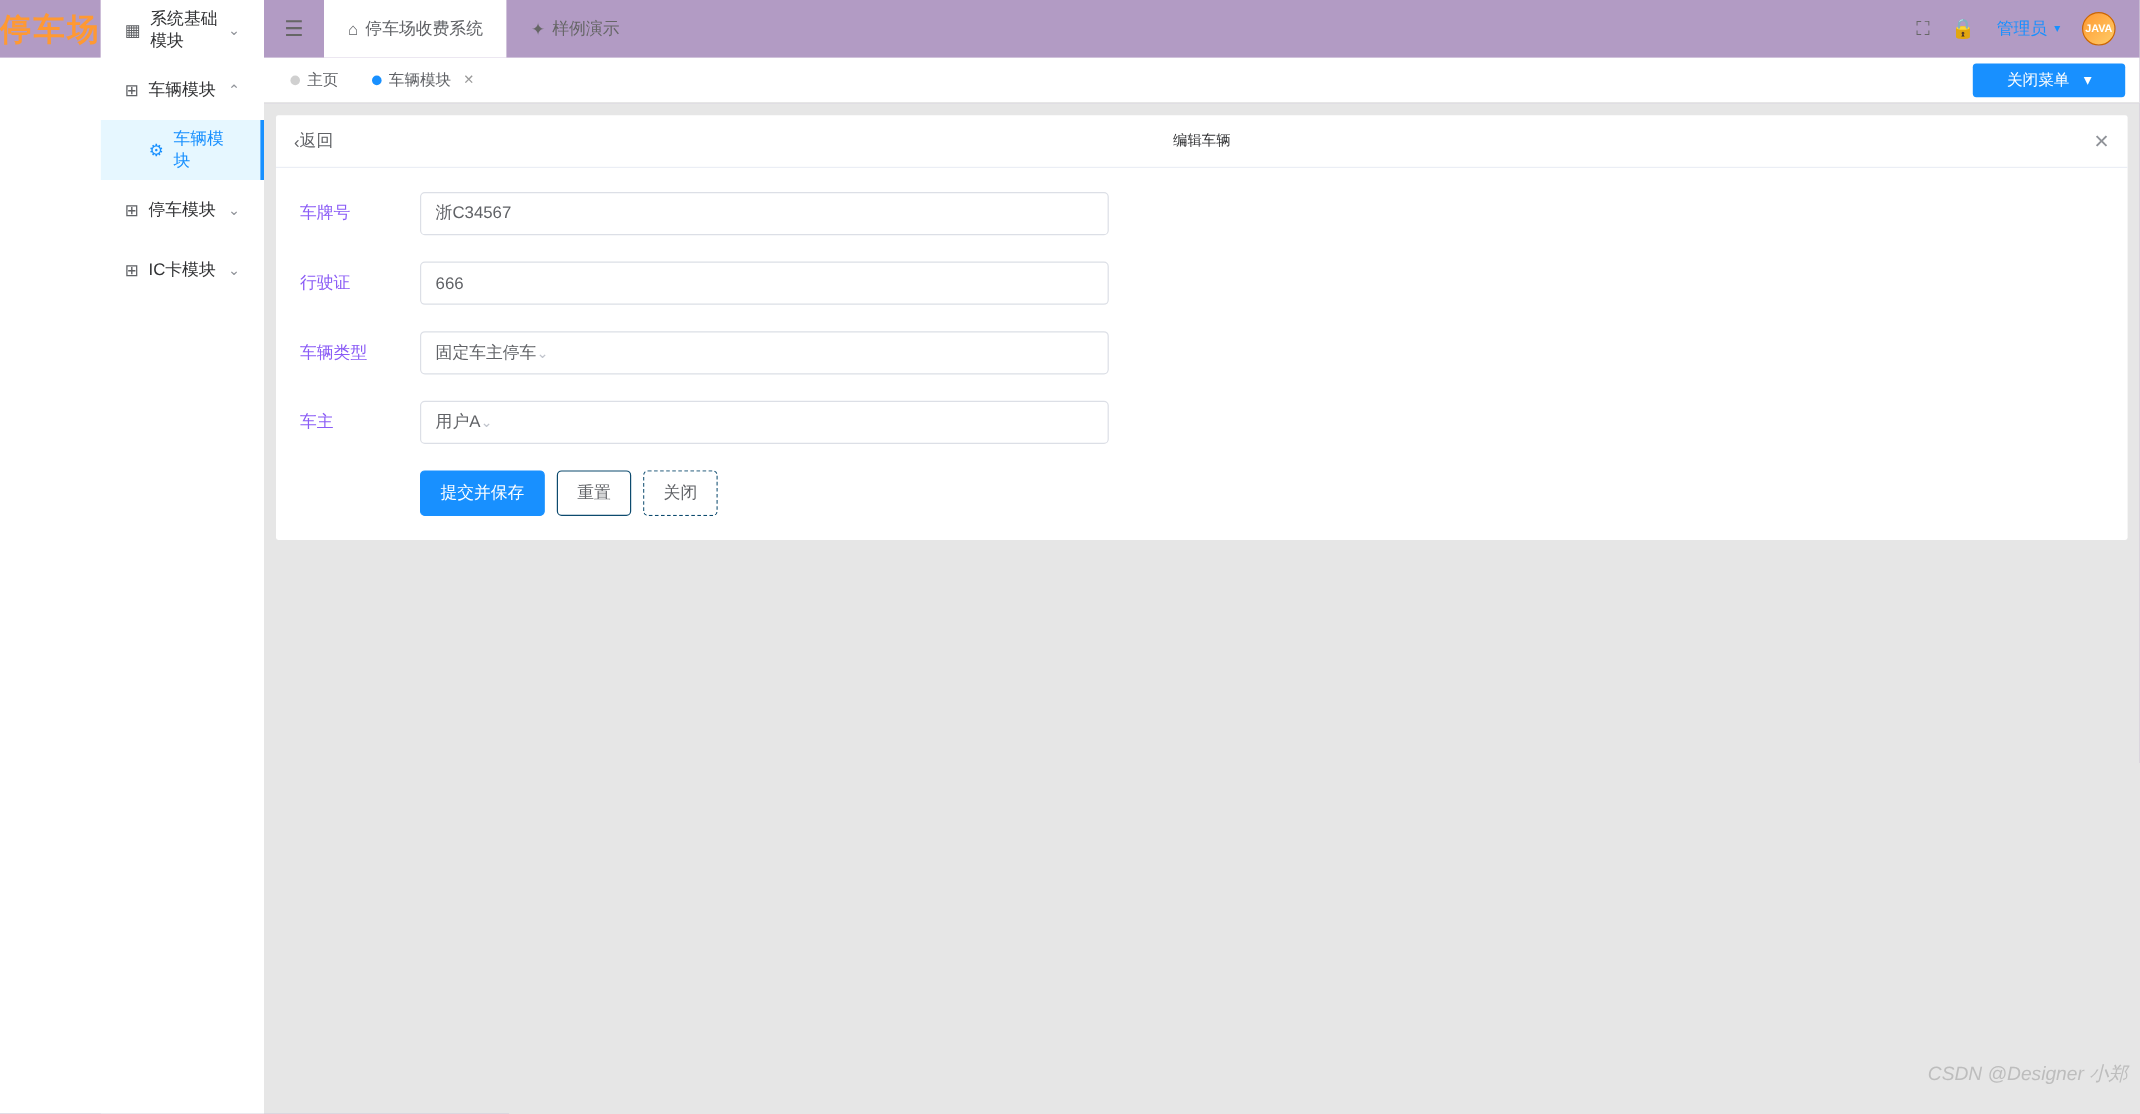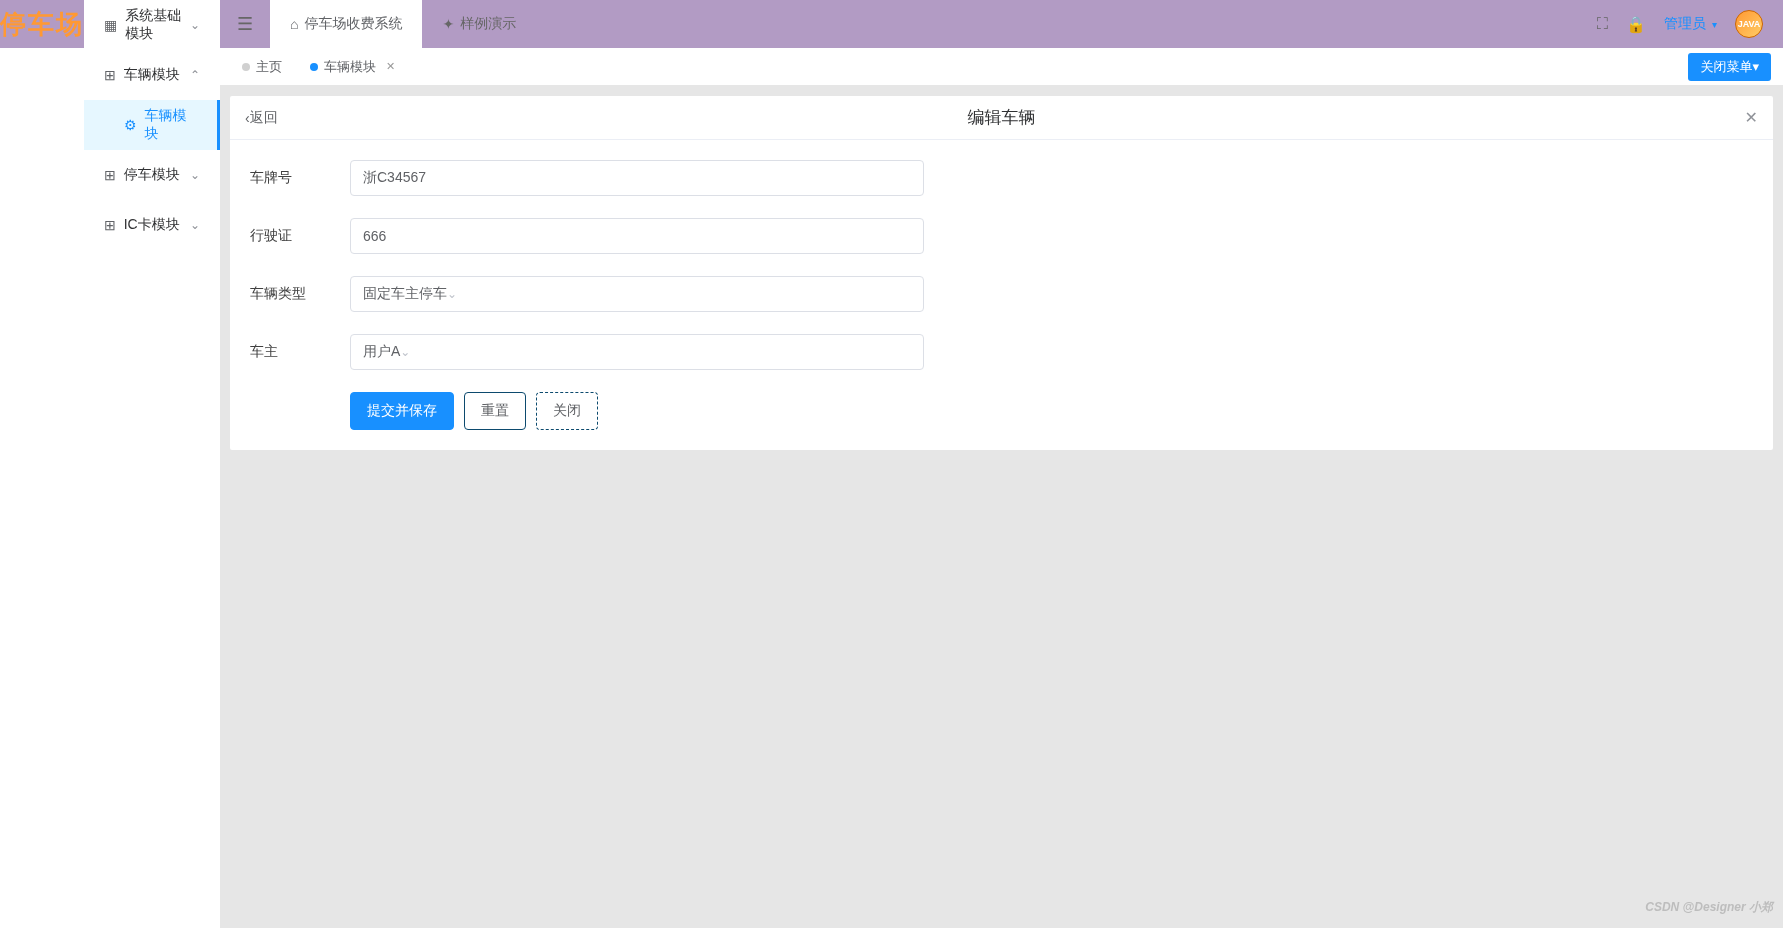--- a/index.html
+++ b/index.html
@@ -196,27 +196,27 @@
     }
     .tab-close {
       color: #999;
       font-size: 11px;
       margin-left: 4px;
     }
     .close-menu-btn {
       background: #1890ff;
       color: #fff;
       border: none;
-      padding: 5px 12px;
+      padding: 5px 28px;
       font-size: 13px;
       border-radius: 3px;
       cursor: pointer;
       display: flex;
       align-items: center;
-      gap: 0;
+      gap: 12px;
     }
     .content-wrapper {
       flex: 1;
       padding: 10px;
       background: #e6e6e6;
     }
     .content-panel {
       background: #fff;
       border-radius: 2px;
     }
@@ -233,39 +233,39 @@
       cursor: pointer;
       font-size: 14px;
       display: flex;
       align-items: center;
     }
     .panel-title {
       position: absolute;
       left: 50%;
       transform: translateX(-50%);
       color: #303133;
-      font-size: 17px;
+      font-size: 12px;
     }
     .panel-close {
       margin-left: auto;
       color: #909399;
       cursor: pointer;
       font-size: 16px;
     }
     .form-body {
       padding: 20px;
     }
     .form-row {
       display: flex;
       align-items: center;
       margin-bottom: 22px;
     }
     .form-label {
       width: 100px;
-      color: #404040;
+      color: #8b5cf6;
       font-size: 14px;
       text-align: left;
     }
     .form-input {
       width: 574px;
       height: 36px;
       border: 1px solid #dcdfe6;
       border-radius: 4px;
       padding: 0 12px;
       font-size: 14px;
@@ -307,26 +307,25 @@
     .btn-primary {
       background: #1890ff;
       border-color: #1890ff;
       color: #fff;
     }
     .btn-dashed {
       border-style: dashed;
     }
     .watermark {
       position: fixed;
-      bottom: 12px;
+      bottom: 22px;
       right: 10px;
       color: rgba(128,128,128,0.4);
-      font-size: 12px;
+      font-size: 16px;
       font-style: italic;
-      font-weight: bold;
     }
   </style>
 </head>
 <body>
 
 <div class="app-container">
   <div class="sidebar">
     <div class="logo-area">
       <span class="logo-text">停车场</span>
     </div>

